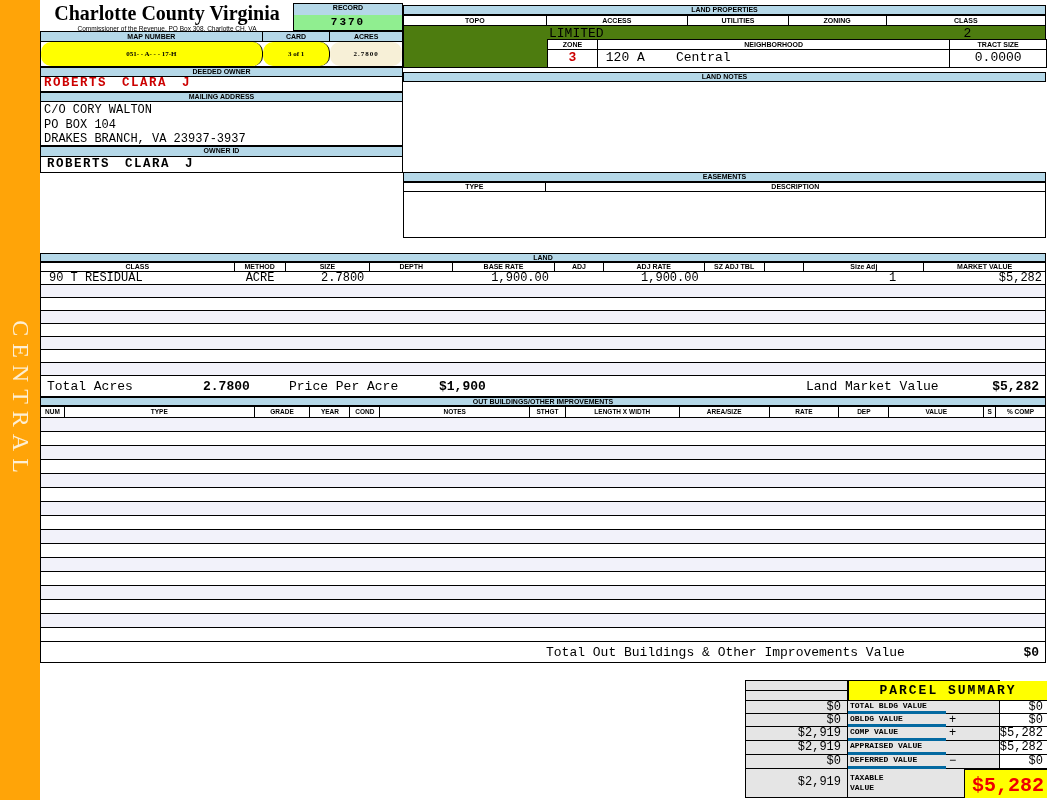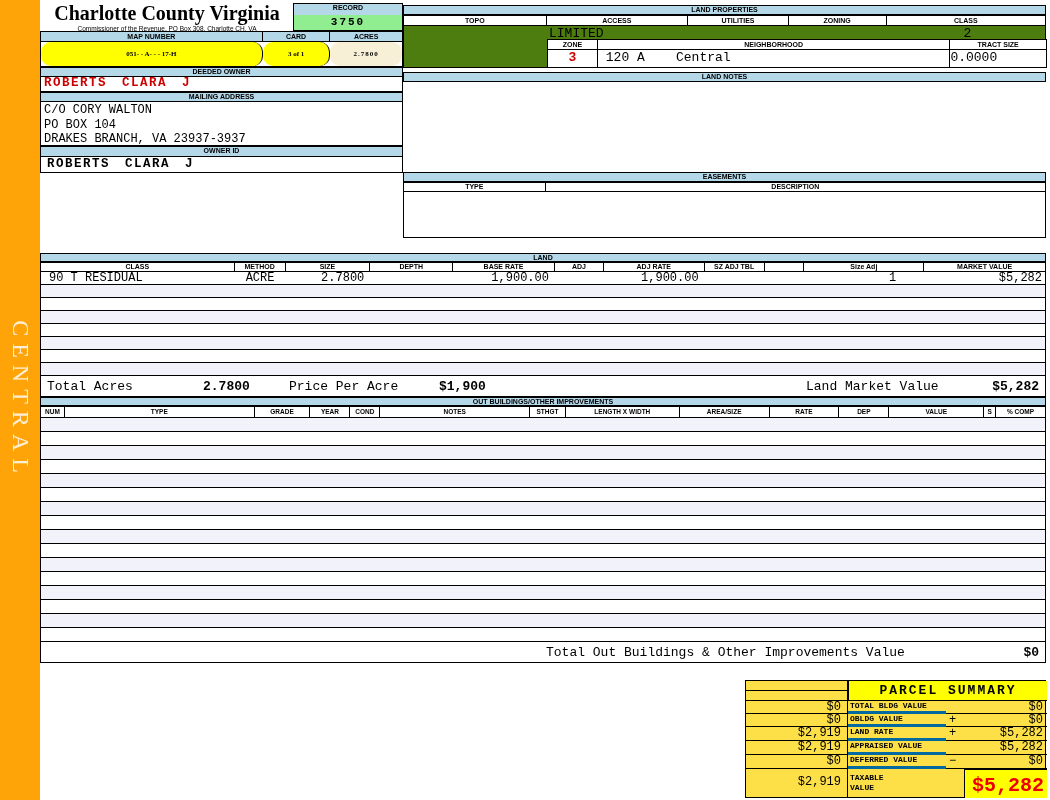--- a/index.html
+++ b/index.html
@@ -66,21 +66,21 @@
   .lp-access { position:absolute; left:145px; top:0px; font-size:13px; }
   .lp-class { position:absolute; left:484px; top:0px; width:159px; text-align:center; font-size:13px; }
   .zone-table { position:absolute; left:143px; top:13px; width:500px; height:29px; }
   .zone-hdr { height:11px; } .zone-hdr .c { line-height:9px; }
   .wz1{width:50px;} .wz2{width:354px;} .wz3{width:96px;}
   .zone-vals { display:flex; height:18px; border:1px solid #000; border-top:none; background:#fff; }
   .zone-vals .c { border-right:1px solid #000; font-size:13px; line-height:16px; }
   .zone-vals .c:last-child { border-right:none; }
   .zone-num { color:#CC0000; font-weight:bold; text-align:center; }
   .zone-nbhd { white-space:pre; padding-left:8px; }
-  .zone-tract { }
+  .zone-tract { text-align:center; }
 
   .notes-strip { left:403px; top:72px; width:643px; height:10px; }
   .notes-box { left:403px; top:82px; width:643px; height:80px; background:#fff; border:1px solid #000; border-top:none; }
   .notes-text { position:absolute; left:3px; top:27px; font-size:12.5px; }
   .ease-strip { left:403px; top:172px; width:643px; height:10px; }
   .ease-cols { left:403px; top:182px; width:643px; height:10px; }
   .ease-cols .c { line-height:8px; }
   .we1{width:142px;} .we2{width:501px;}
   .ease-body { left:403px; top:192px; width:643px; height:46px; background:#fff; border:1px solid #000; border-top:none; }
 
@@ -111,21 +111,21 @@
   .wo1{width:24px;} .wo2{width:190px;} .wo3{width:56px;} .wo4{width:40px;} .wo5{width:30px;}
   .wo6{width:150px;} .wo7{width:36px;} .wo8{width:114px;} .wo9{width:90px;} .wo10{width:70px;}
   .wo11{width:50px;} .wo12{width:95px;} .wo13{width:12px;} .wo14{width:49px;}
   .ob-body { left:40px; top:418px; width:1006px; border-left:1px solid #000; border-right:1px solid #000; }
   .ob-body .erow { height:14px; }
   .ob-total { left:40px; top:642px; width:1006px; height:21px; background:#fff;
       border:1px solid #000; border-top:none; font-family:"Liberation Mono", monospace; font-size:13px; }
   .ob-total span { position:absolute; top:3px; white-space:nowrap; }
 
   
-  .psum { left:745px; top:680px; width:301px; height:118px; background:#fde047; border:1px solid #000;
+  .psum { left:745px; top:680px; width:255px; height:118px; background:#e5e5e5; border:1px solid #000;
       font-family:"Liberation Mono", monospace; }
   .ps-cell { position:absolute; overflow:hidden; }
   .ps-prior { left:0; width:102px; border-right:1px solid #000; border-bottom:1px solid #000;
       text-align:right; padding-right:6px; font-size:12px; }
   .ps-label { left:102px; width:98px; border-bottom:3px solid #0369a1; font-size:8px; font-weight:bold;
       padding-left:2px; line-height:10px; }
   .ps-op { left:200px; width:18px; border-bottom:1px solid #000; font-size:12px; text-align:left; padding-left:3px; }
   .ps-val { left:218px; width:83px; border-bottom:1px solid #000; text-align:right; padding-right:4px; font-size:12px; }
   .ps-title { left:102px; top:0; width:199px; height:20px; background:#FFFF00;
       border-left:1px solid #000; border-bottom:1px solid #000; text-align:center;
@@ -144,21 +144,21 @@
   <div class="abs sidebar">
     <span class="sidebar-text">CENTRAL</span>
   </div>
 
   <div class="abs title-box">
     <h1>Charlotte County Virginia</h1>
     <div class="sub">Commissioner of the Revenue, PO Box 308, Charlotte CH, VA</div>
   </div>
 
   <div class="abs strip record-hdr">RECORD</div>
-  <div class="abs record-val mono">3750</div>
+  <div class="abs record-val mono">7370</div>
 
   <div class="abs cols map-hdr">
     <div class="c cell-card-h">MAP NUMBER</div>
     <div class="c w68">CARD</div>
     <div class="c w72">ACRES</div>
   </div>
   <div class="abs cols map-val">
     <div class="c cell-mapnum tc">051-  - A-   -   - 17-H</div>
     <div class="c cell-card tc">3 of 1</div>
     <div class="c cell-acres tc">2.7800</div>
@@ -304,21 +304,21 @@
     <div class="ps-cell ps-label" style="top:20px;height:13px">TOTAL BLDG VALUE</div>
     <div class="ps-cell ps-op" style="top:20px;height:13px;line-height:12px"></div>
     <div class="ps-cell ps-val" style="top:20px;height:13px;line-height:12px">$0</div>
 
     <div class="ps-cell ps-prior" style="top:33px;height:13px;line-height:12px">$0</div>
     <div class="ps-cell ps-label" style="top:33px;height:13px">OBLDG VALUE</div>
     <div class="ps-cell ps-op" style="top:33px;height:13px;line-height:12px">+</div>
     <div class="ps-cell ps-val" style="top:33px;height:13px;line-height:12px">$0</div>
 
     <div class="ps-cell ps-prior" style="top:46px;height:14px;line-height:13px">$2,919</div>
-    <div class="ps-cell ps-label" style="top:46px;height:14px">LAND RATE</div>
+    <div class="ps-cell ps-label" style="top:46px;height:14px">COMP VALUE</div>
     <div class="ps-cell ps-op" style="top:46px;height:14px;line-height:13px">+</div>
     <div class="ps-cell ps-val" style="top:46px;height:14px;line-height:13px">$5,282</div>
 
     <div class="ps-cell ps-prior" style="top:60px;height:14px;line-height:13px">$2,919</div>
     <div class="ps-cell ps-label" style="top:60px;height:14px">APPRAISED VALUE</div>
     <div class="ps-cell ps-op" style="top:60px;height:14px;line-height:13px"></div>
     <div class="ps-cell ps-val" style="top:60px;height:14px;line-height:13px">$5,282</div>
 
     <div class="ps-cell ps-prior" style="top:74px;height:14px;line-height:13px">$0</div>
     <div class="ps-cell ps-label" style="top:74px;height:14px">DEFERRED VALUE</div>

